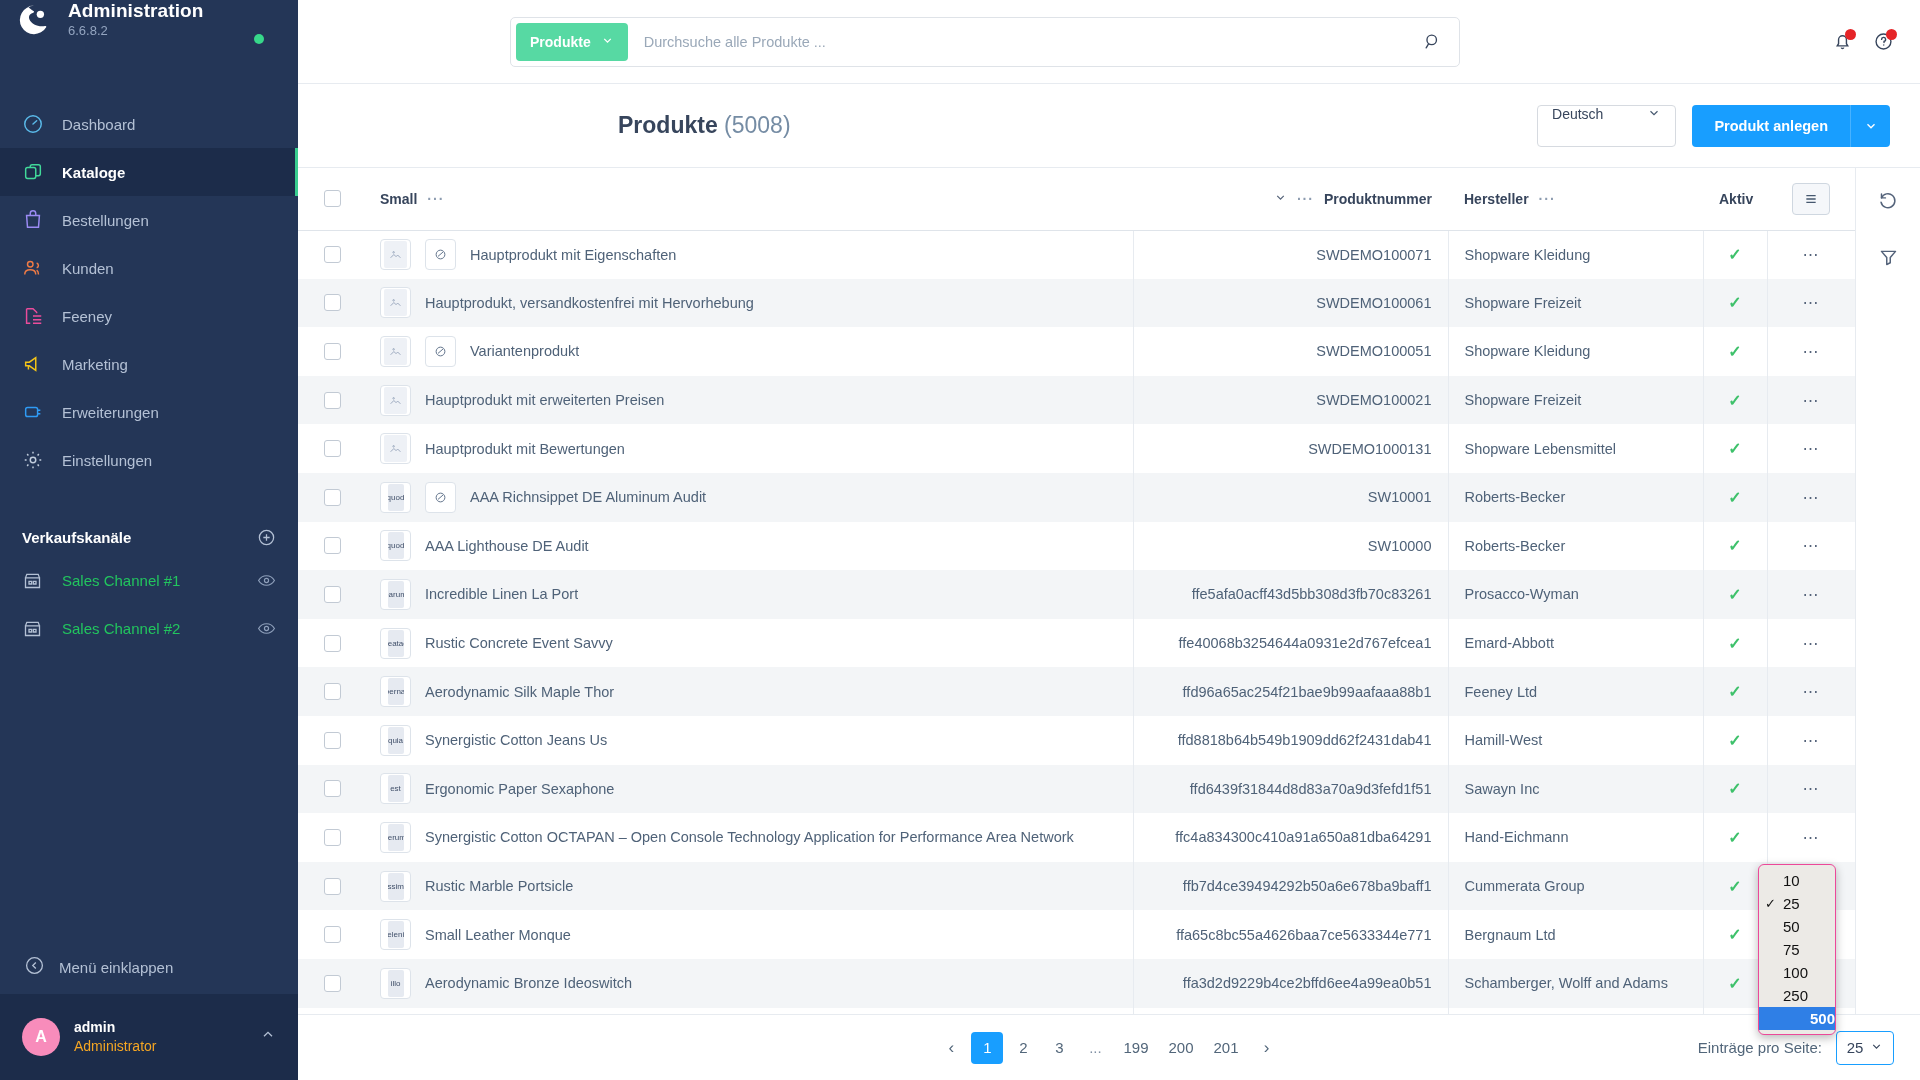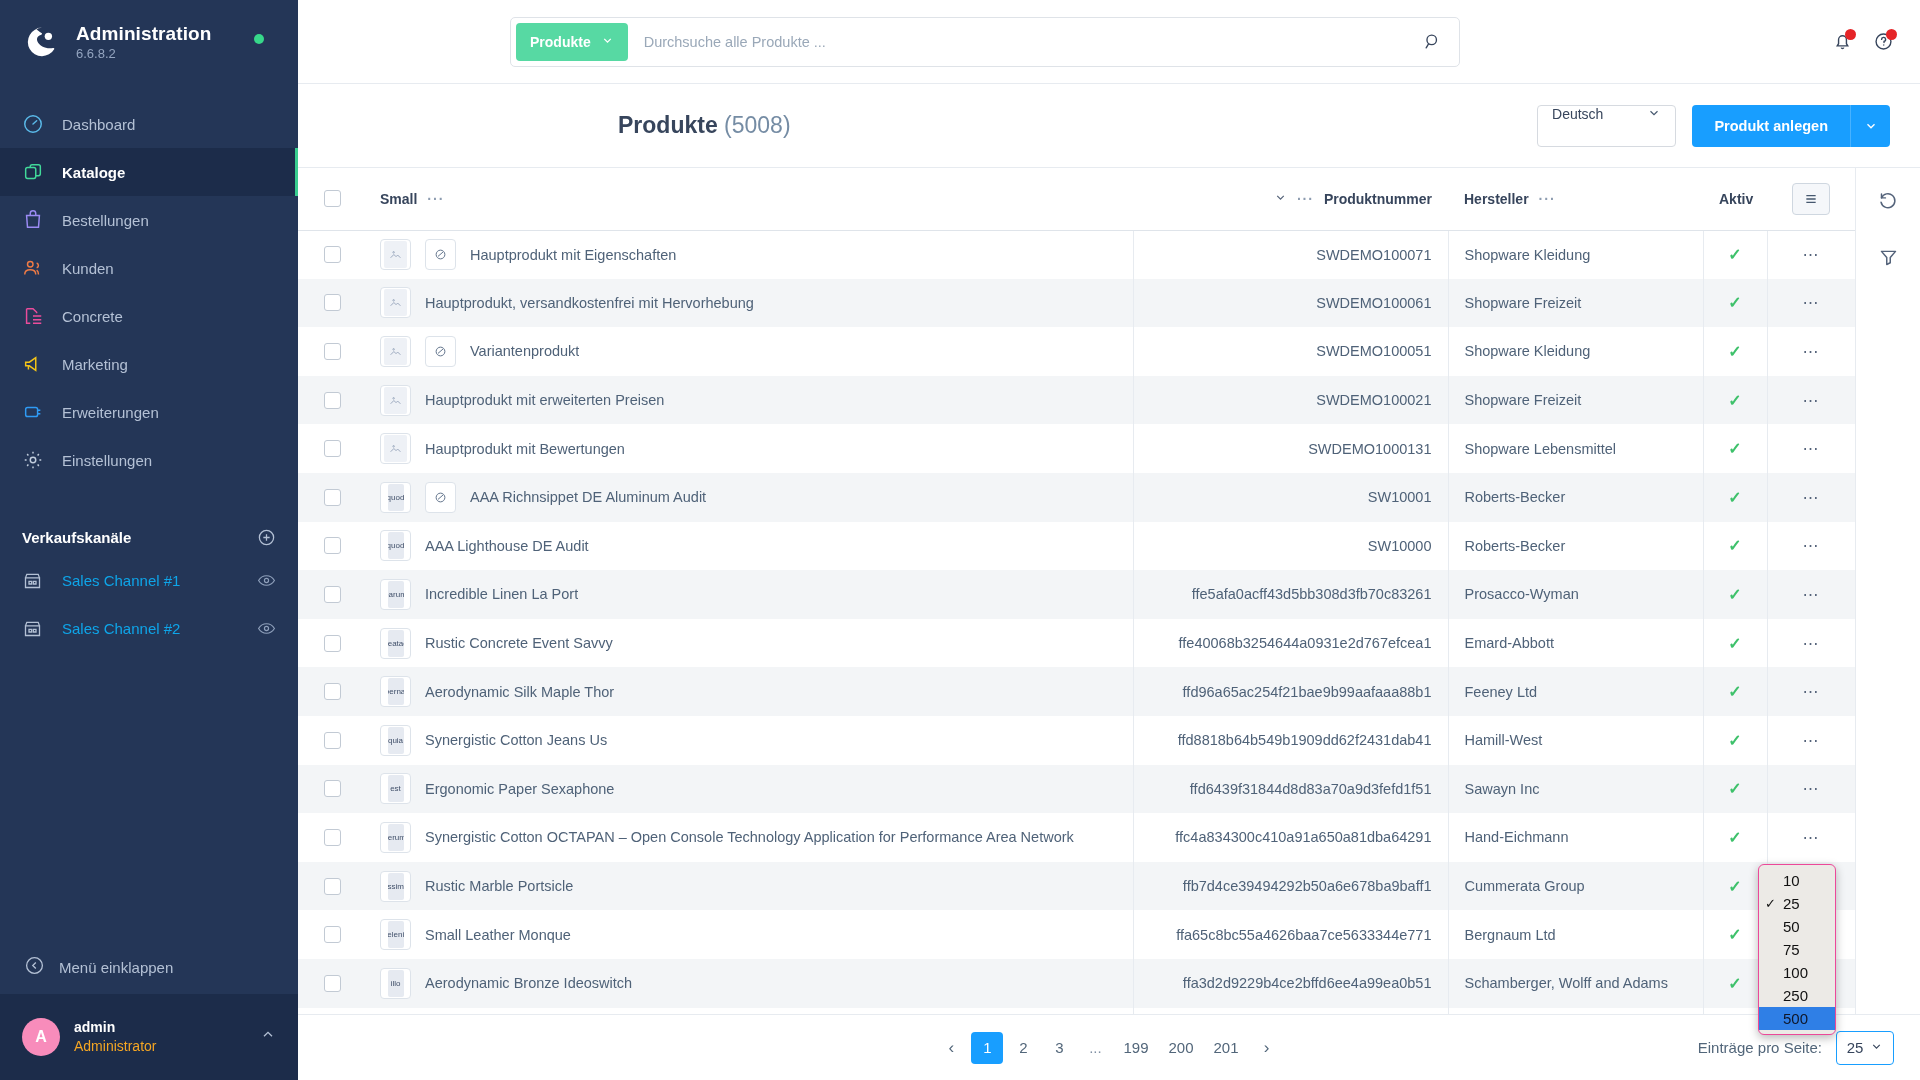--- a/index.html
+++ b/index.html
@@ -13,22 +13,22 @@
 
   
   .sidebar {
     width: 298px; height: 1080px;
     background: #243657;
     display: flex; flex-direction: column;
     flex: 0 0 298px;
     position: relative;
   }
   .sb-header {
-    height: 84px; display: flex; align-items: center;
-    padding: 0 22px; position: relative;
+    height: 84px; display: flex; 
+    padding: 0 14px; position: relative;
   }
   .logo { width: 40px; height: 40px; flex: 0 0 40px; display:flex; align-items:center; justify-content:center; }
   .sb-titles { margin-left: 14px; }
   .sb-title { color:#fff; font-size:19px; font-weight:700; letter-spacing:.1px; line-height:21px;}
   .sb-ver { color:#94a5c0; font-size:13px; line-height:17px; margin-top:1px;}
   .status-dot { width:10px;height:10px;border-radius:50%;background:#37d88a; position:absolute; right:34px; top:34px;}
 
   .sb-nav { margin-top: 16px; }
   .nav-item {
     display:flex; align-items:center; height:48px; padding: 0 22px; cursor:pointer;
@@ -43,21 +43,21 @@
   .sb-section {
     margin-top: 34px; padding: 0 22px;
     display:flex; align-items:center; justify-content:space-between;
     height: 38px;
   }
   .sb-section-title { color:#fff; font-size:15px; font-weight:700;}
   .plus-ic { color:#b4c1d5; cursor:pointer; display:flex; }
 
   .chan-item {
     display:flex; align-items:center; height:48px; padding:0 22px; cursor:pointer;
-    color:#0ea5e9; font-size:15px; justify-content:space-between;
+    color:#22c55e; font-size:15px; justify-content:space-between;
   }
   .chan-left { display:flex; align-items:center; }
   .chan-left .ic{width:30px;flex:0 0 30px;display:flex;align-items:center;}
   .chan-left .lbl{margin-left:10px;}
   .eye-ic { color:#8fa0bb; display:flex; }
 
   .sb-spacer { flex: 1 1 auto; }
   .collapse-row {
     display:flex; align-items:center; height:54px; padding:0 24px; cursor:pointer;
     color:#b4c1d5; font-size:15px;
@@ -206,21 +206,21 @@
 
   
   .selpopup{
     position:absolute; left:1758px; top:864px; width:78px;
     background:#eceae6; border:1px solid #ec4899; border-radius:6px;
     box-shadow:0 3px 10px rgba(0,0,0,.28); padding:4px 0; z-index:50;
     font-size:15px; color:#111;
   }
   .selopt{ height:23px; display:flex; align-items:center; padding-left:24px; position:relative;}
   .selopt .tick{ position:absolute; left:6px; font-size:13px;}
-  .selopt.sel{ background:#2f7fe6; color:#0f172a; font-weight:400;}
+  .selopt.sel{ background:#2f7fe6; color:#ffffff; font-weight:700;justify-content:flex-end;}
 </style>
 </head>
 <body>
 
 <div class="app">
 
   <aside class="sidebar">
     <div class="sb-header">
       <span class="logo">
         <svg width="34" height="34" viewBox="0 0 24 24">
@@ -274,21 +274,21 @@
         <span class="lbl">Kunden</span>
       </div>
       <div class="nav-item">
         <span class="ic">
           <svg width="22" height="22" viewBox="0 0 24 24" fill="none" stroke="#ea4c9b" stroke-width="1.6">
               <path d="M5 4h7l4 4v1"></path>
               <path d="M5 4v16h4"></path>
               <path d="M12 12h9M12 16h9M12 20h9"></path>
             </svg>
         </span>
-        <span class="lbl">Concrete</span>
+        <span class="lbl">Feeney</span>
       </div>
       <div class="nav-item">
         <span class="ic">
           <svg width="22" height="22" viewBox="0 0 24 24" fill="none" stroke="#f5c518" stroke-width="1.6">
               <path d="M4 10v4h4l7 5V5l-7 5H4Z"></path>
               <path d="M7 14v4"></path>
             </svg>
         </span>
         <span class="lbl">Marketing</span>
       </div>

